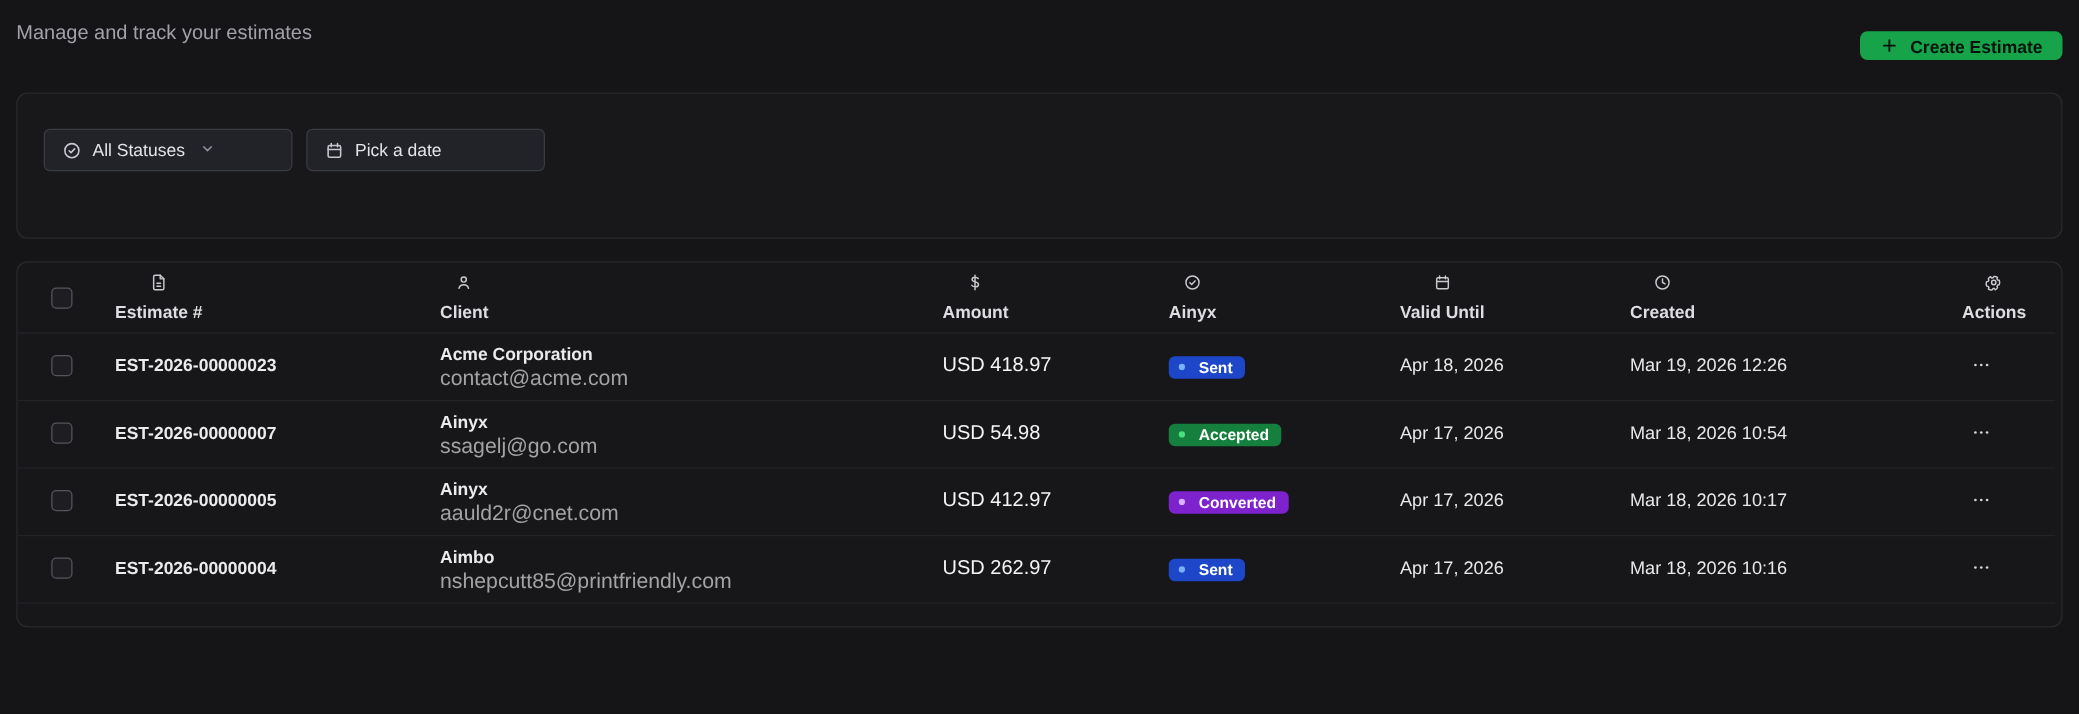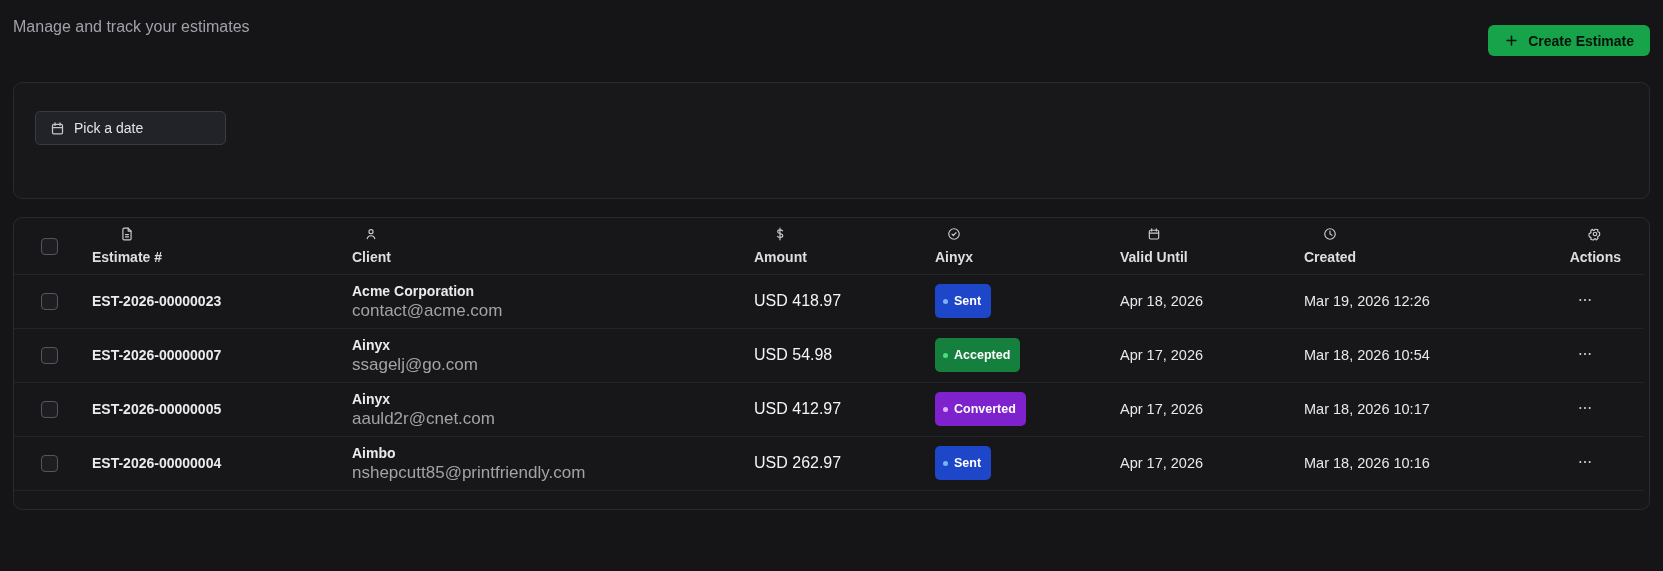--- a/index.html
+++ b/index.html
@@ -4,21 +4,21 @@
 <style>
   * { margin:0; padding:0; box-sizing:border-box; }
   html,body { width:1663px; height:571px; background:#151517; overflow:hidden;
     font-family:"Liberation Sans","DejaVu Sans",sans-serif; color:#e4e4e7; }
 
   
   .page-header { display:flex; justify-content:space-between; align-items:flex-start;
     padding:13px 13px 0 13px; }
   .page-title { font-size:30px; font-weight:700; color:#f4f4f5; letter-spacing:.2px; }
   .page-subtitle { font-size:16px; color:#a1a1aa; margin-top:5px; }
-  .create-btn { margin-top:12px; height:31px; display:inline-flex; align-items:center;
+  .create-btn { margin-top:12px; height:23px; display:inline-flex; align-items:center;
     gap:9px; padding:0 16px; background:#16a34a; color:#06130a; border:none;
     border-radius:6px; font-size:14px; font-weight:600; cursor:pointer;
     font-family:inherit; }
   .create-btn svg { display:block; }
 
   
   .filters-card { margin:26px 13px 0 13px; background:#18181b; border:1px solid #29292e;
     border-radius:9px; padding:15px 21px 20px 21px; height:117px; }
   .search-wrap { position:relative; height:35px; width:1594px; }
   .search-wrap .search-icon { position:absolute; left:11px; top:9px; color:#9ca3af; }
@@ -60,21 +60,21 @@
   .est-num { font-size:14px; font-weight:700; color:#ebebee; }
   .client-name { font-size:14px; font-weight:700; color:#ebebee; line-height:19px; }
   .client-email { font-size:17px; color:#a3a3a3; line-height:19px; }
   .amount { font-size:16px; font-weight:500; color:#f4f4f5; }
   .date-txt { font-size:14.5px; color:#e8e8eb; }
 
   .checkbox { appearance:none; -webkit-appearance:none; width:17px; height:17px;
     border:1.4px solid #55555e; border-radius:4px; background:#1e1e22; cursor:pointer;
     display:inline-block; vertical-align:middle; }
 
-  .badge { display:inline-flex; align-items:center; gap:6px; height:34px;
+  .badge { display:inline-flex; align-items:center; gap:11px; height:18px;
     padding:0 10px 0 8px; border-radius:5px; font-size:12.5px; font-weight:700;
     color:#ffffff; }
   .badge .dot { width:5px; height:5px; border-radius:50%; }
   .badge[data-variant="sent"]      { background:#1d46c8; }
   .badge[data-variant="sent"] .dot { background:#7ab2f7; }
   .badge[data-variant="accepted"]      { background:#15803d; }
   .badge[data-variant="accepted"] .dot { background:#4ade80; }
   .badge[data-variant="converted"]      { background:#7e22ce; }
   .badge[data-variant="converted"] .dot { background:#d8b4fe; }
 
@@ -93,20 +93,34 @@
       <svg width="15" height="15" viewBox="0 0 24 24" fill="none" stroke="currentColor" stroke-width="2.4" stroke-linecap="round">
           <path d="M12 5v14M5 12h14"></path>
         </svg>
     </span>
     <span>Create Estimate</span>
   </button>
 </header>
 
 <section class="filters-card">
   <div class="filter-row">
+    <button class="filter-btn w-status">
+      <span class="ficon">
+        <svg width="15" height="15" viewBox="0 0 24 24" fill="none" stroke="currentColor" stroke-width="2" stroke-linecap="round" stroke-linejoin="round">
+            <circle cx="12" cy="12" r="9"></circle>
+            <path d="M8.5 12.2l2.4 2.4 4.6-4.8"></path>
+          </svg>
+      </span>
+      <span>All Statuses</span>
+      <span class="chev">
+        <svg width="12" height="12" viewBox="0 0 24 24" fill="none" stroke="currentColor" stroke-width="2.4" stroke-linecap="round">
+            <path d="M6 9l6 6 6-6"></path>
+          </svg>
+      </span>
+    </button>
     <button class="filter-btn w-date">
       <span class="ficon">
         <svg width="15" height="15" viewBox="0 0 24 24" fill="none" stroke="currentColor" stroke-width="2" stroke-linecap="round">
             <rect x="4" y="5.5" width="16" height="15" rx="2"></rect>
             <path d="M8 3v4M16 3v4M4 10.5h16"></path>
           </svg>
       </span>
       <span>Pick a date</span>
     </button>
   </div>

